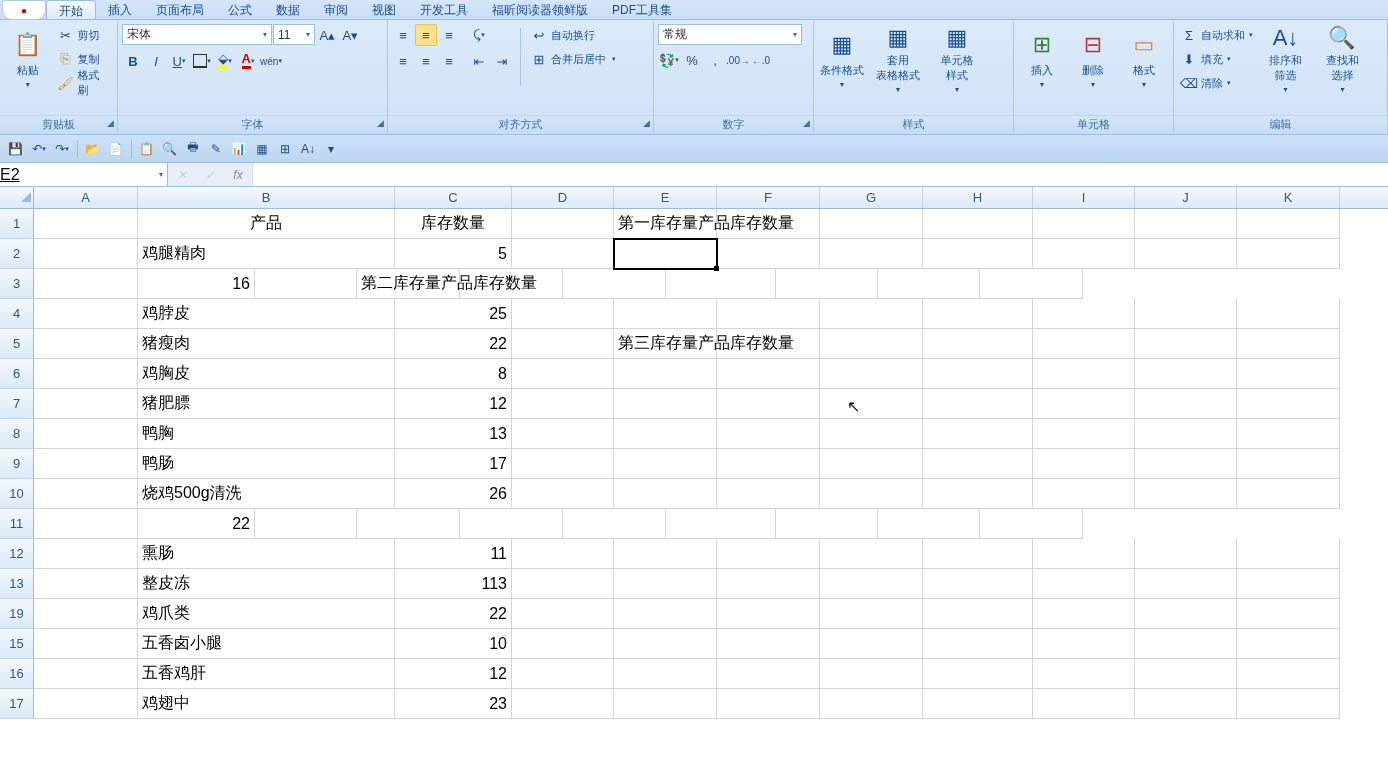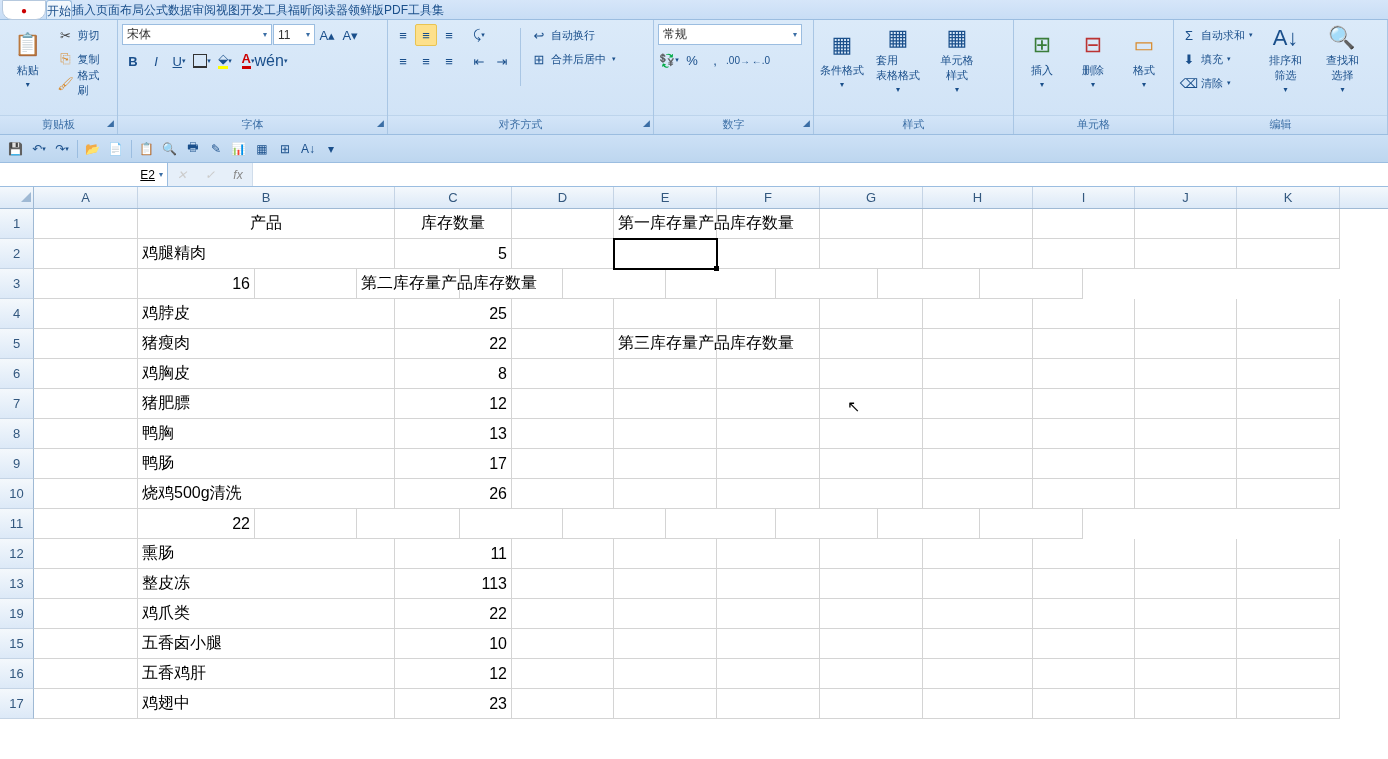--- a/index.html
+++ b/index.html
@@ -1,21 +1,21 @@
 <!DOCTYPE html>
 <html><head>
 <meta charset="utf-8">
 <style>
 * { margin: 0; padding: 0; box-sizing: border-box; font-family: "Microsoft YaHei", "SimSun", Arial, sans-serif; }
 body { background: #fff; overflow: hidden; width: 1388px; height: 759px; }
 
 
 .tab-bar { display: flex; height: 20px; background: linear-gradient(#d6e6f9,#c8ddf5); border-bottom:1px solid #9bbde0; }
 .office-btn { width:44px; height:20px; background:#fff; border:1px solid #b6c9de; border-radius:0 0 10px 10px; margin-left:2px; display:flex; align-items:center; justify-content:center; font-size:10px; color:#c00; }
-.tab { padding:2px 0 0; font-size:12px; color:#1a4f8b; cursor:pointer; }
+.tab { padding:2px 12px 0; font-size:12px; color:#1a4f8b; cursor:pointer; }
 .tab.active { background:linear-gradient(#f6fafd,#dbeaf9); border:1px solid #9bbde0; border-bottom:none; border-radius:3px 3px 0 0; color:#1a4f8b; }
 
 
 .ribbon { display:flex; height:115px; background:linear-gradient(#dbeaf9 0%, #cfe2f6 100%); border-bottom:1px solid #9bbde0; }
 .ribbon-group { border-right:1px solid #a9c6e4; display:flex; flex-direction:column; justify-content:space-between; padding:2px 4px 0; }
 .group-body { flex:1; display:flex; align-items:flex-start; gap:3px; padding-top:2px; }
 .group-label { text-align:center; font-size:11px; color:#3b6ea5; padding:1px 0 2px; position:relative; background:linear-gradient(#d3e5f8,#c6dcf3); border-top:1px solid #bdd4ec; margin:0 -4px; }
 .group-label .launcher { position:absolute; right:3px; top:2px; font-size:9px; color:#3b6ea5; }
 
 .big-btn { display:flex; flex-direction:column; align-items:center; justify-content:center; width:48px; height:70px; font-size:11px; color:#1a4f8b; gap:2px; cursor:pointer; border-radius:3px; }
@@ -35,21 +35,21 @@
 .sq { width:22px; height:22px; display:flex; align-items:center; justify-content:center; font-size:13px; color:#1a4f8b; border:1px solid transparent; border-radius:2px; cursor:pointer; }
 .sq.on { background:#fde08b; border-color:#e8c352; }
 
 
 .qat { height:28px; background:linear-gradient(#cde1f6,#bdd6ef); border-bottom:1px solid #9bbde0; display:flex; align-items:center; gap:3px; padding:0 6px; }
 .qat .sq { width:20px; height:20px; font-size:12px; }
 
 
 .fbar { height:24px; display:flex; border-bottom:1px solid #9bbde0; background:#e6eff9; }
 .namebox { width:168px; border-right:1px solid #9bbde0; display:flex; align-items:center; background:#fff; }
-.namebox input { border:none; width:100%; text-align:right; font-size:12px; outline:none; background:transparent;text-decoration:underline; }
+.namebox input { border:none; width:100%; text-align:left; font-size:16px; outline:none; background:transparent;text-decoration:underline; }
 .namebox .dd { padding:0 4px; font-size:8px; color:#3b6ea5; }
 .fx-zone { display:flex; align-items:center; }
 .fx-btn { width:28px; text-align:center; font-size:12px; color:#888; font-style:italic; }
 .formula-input { flex:1; border:none; background:#fff; height:100%; padding:0 6px; font-size:12px; outline:none; border-left:1px solid #d0ddeb;}
 
 
 .grid-wrap { position:relative; background:#fff; height:calc(759px - 20px - 115px - 28px - 24px); overflow:hidden;}
 .cols { display:flex; position:sticky; top:0; background:linear-gradient(#f4f8fc,#dce9f7); border-bottom:1px solid #9fb9d4; height:22px; }
 .corner { width:34px; border-right:1px solid #9fb9d4; background:linear-gradient(#f4f8fc,#dce9f7); display:flex; align-items:center; justify-content:flex-end;}
 .corner::after{content:"";border-style:solid;border-width:0 0 10px 10px;border-color:transparent transparent #9fb9d4 transparent;margin:0 2px 1px 0;}
@@ -149,21 +149,21 @@
           </div>
         <div class="sq">
             <span class="fill-color">⬙</span>
             <span style="font-size:7px">▾</span>
           </div>
         <div class="sq">
             <span class="underline-color red-A">A</span>
             <span style="font-size:7px">▾</span>
           </div>
         <div class="sq">
-            <span style="font-size:16px">wén</span>
+            <span style="font-size:10px">wén</span>
             <span style="font-size:7px">▾</span>
           </div>
       </div>
     </div>
     <div class="group-label"><span>字体</span><span class="launcher">◢</span></div>
   </div>
 
   <div class="ribbon-group" style="width:266px">
     <div class="group-body">
       <div class="stack" style="gap:4px">
@@ -218,21 +218,21 @@
 
   <div class="ribbon-group" style="width:200px">
     <div class="group-body">
       <div class="big-btn">
           <div class="ico">▦</div>
           <div>条件格式</div>
           <span class="arrow">▾</span>
         </div>
       <div class="big-btn" style="width:58px">
           <div class="ico">▦</div>
-          <div style="white-space:pre;">套用
+          <div style="white-space:pre;text-align:center">套用
 表格格式</div>
           <span class="arrow">▾</span>
         </div>
       <div class="big-btn" style="width:54px">
           <div class="ico">▦</div>
           <div style="white-space:pre;text-align:center">单元格
 样式</div>
           <span class="arrow">▾</span>
         </div>
     </div>

